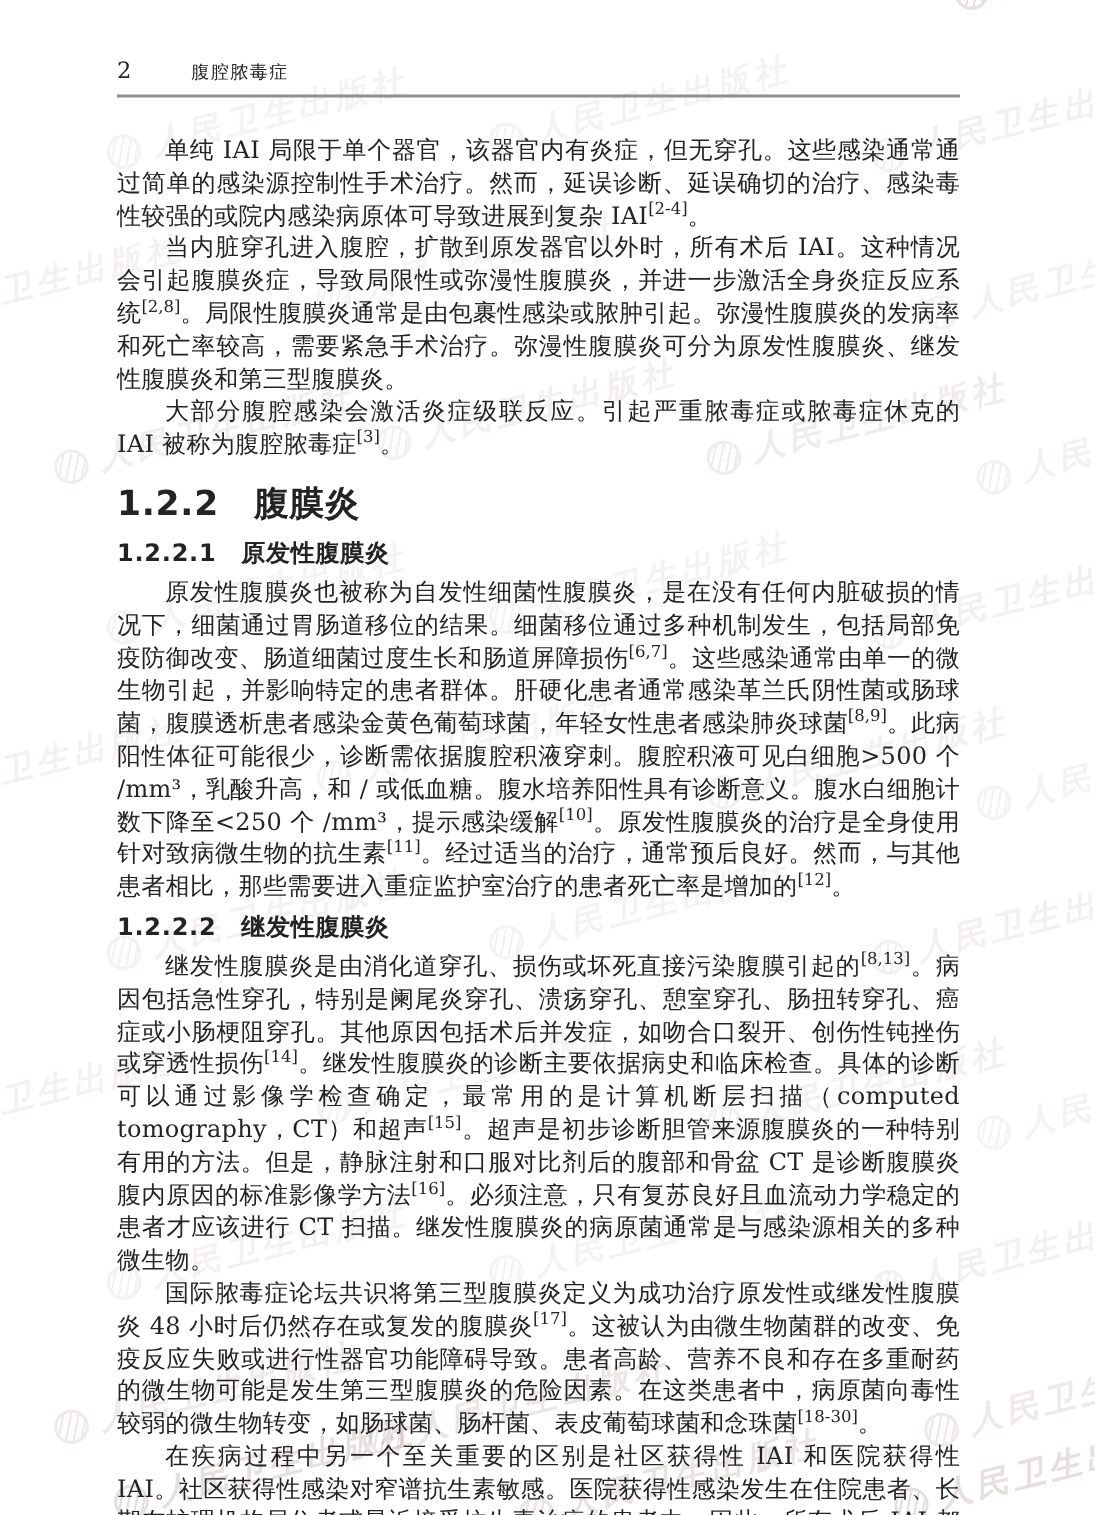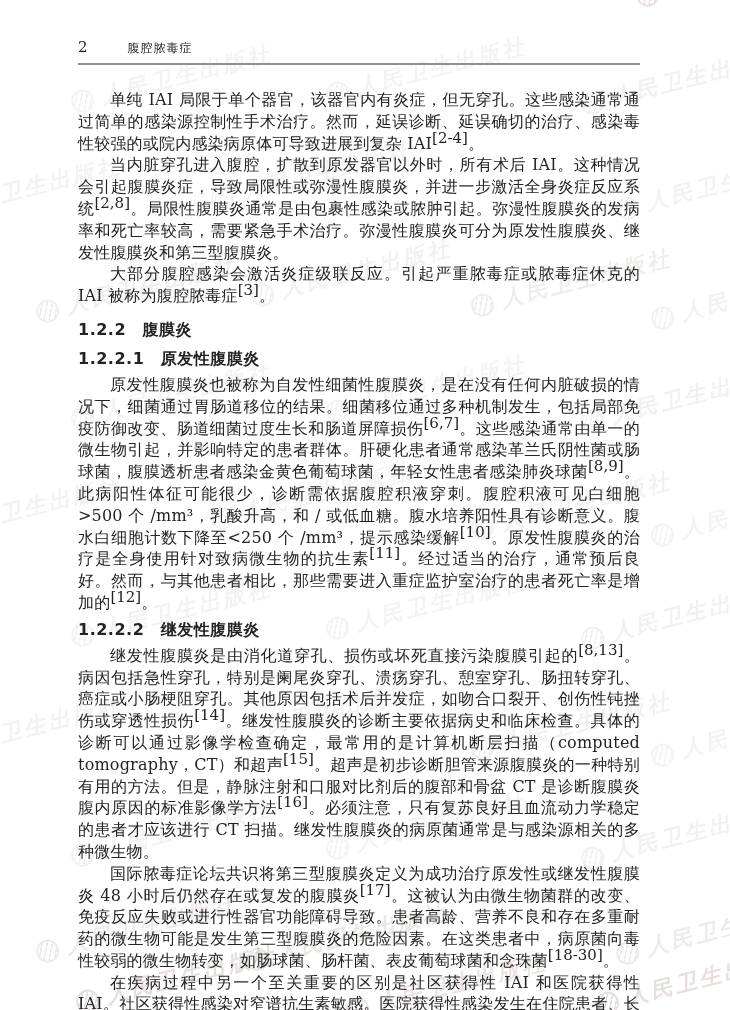--- a/index.html
+++ b/index.html
@@ -76,28 +76,28 @@
   .page-body { margin-top: 24px; }
   .body-para {
     margin: 0;
     font-size: 16px;
     line-height: 21.8px;
     text-align: justify;
     text-indent: 2em;
     letter-spacing: 0.2px;
   }
   .body-para sup.ref {
-    font-size: 15px;
+    font-size: 11px;
     line-height: 0;
     letter-spacing: 0;
   }
   .section-heading {
     font-family: "DejaVu Sans", "Liberation Sans", sans-serif;
     font-weight: bold;
-    font-size: 16px;
+    font-size: 23px;
     margin: 13px 0 8px 0;
     letter-spacing: 0.5px;
   }
   .subsection-heading {
     font-family: "DejaVu Sans", "Liberation Sans", sans-serif;
     font-weight: bold;
     font-size: 16px;
     margin: 6px 0 4px 0;
     letter-spacing: 0.5px;
   }

